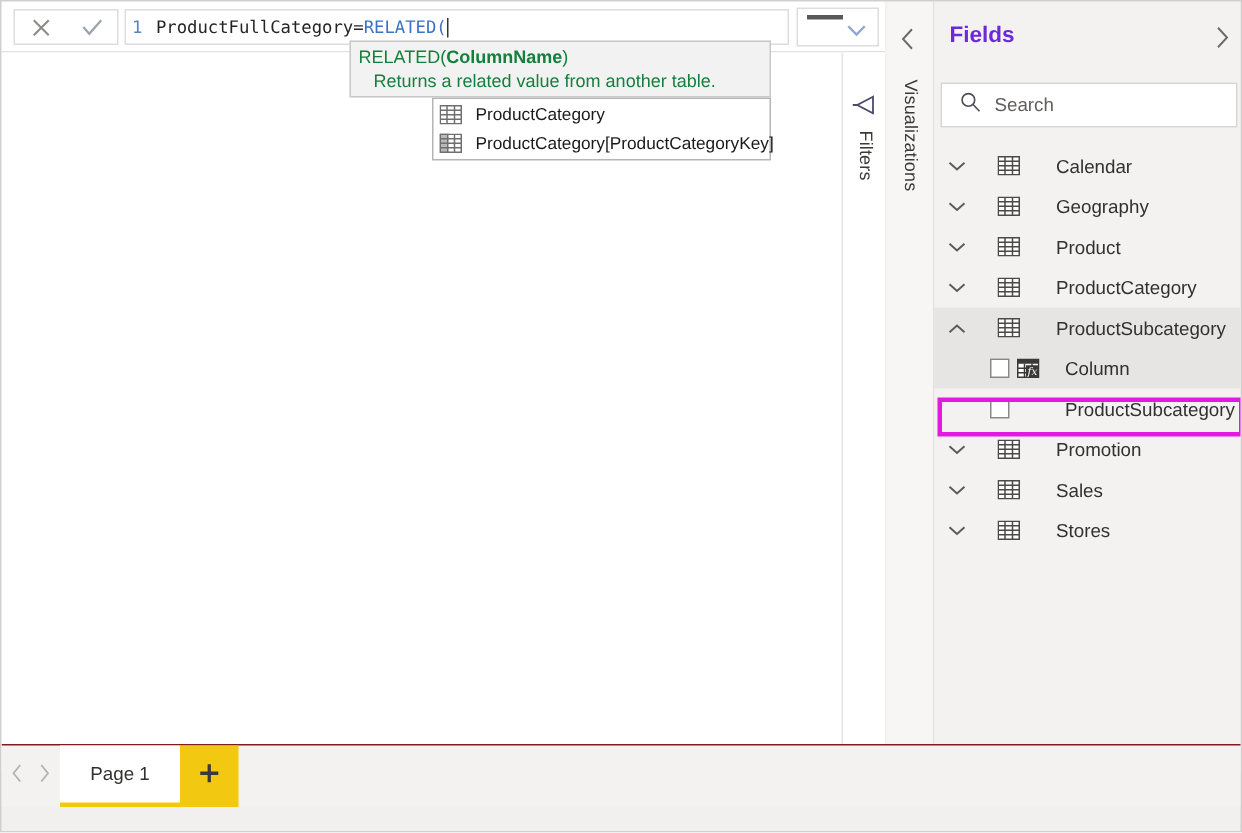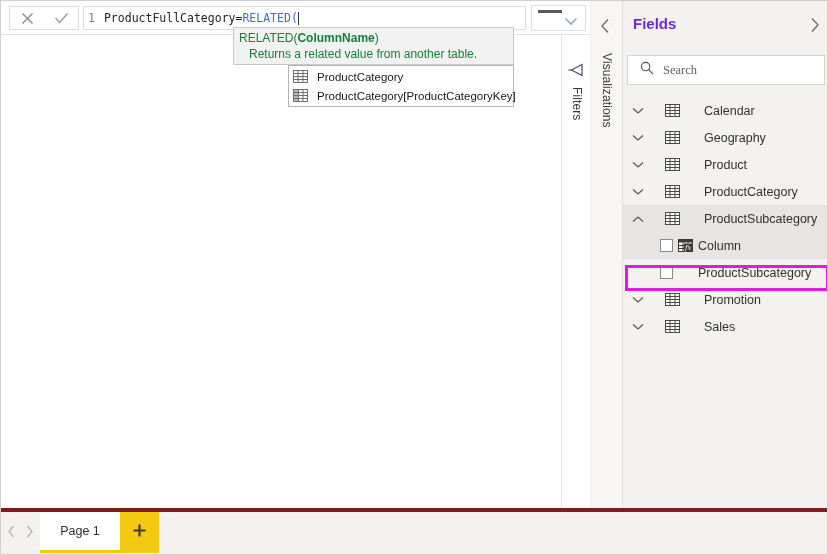--- a/index.html
+++ b/index.html
@@ -210,21 +210,21 @@
     width: 198px; height: 30px;
     background: #ffffff;
     border: 1px solid #d6d5d3;
     display: flex;
     align-items: center;
   }
   #search-icon { margin: 0 7px 0 12px; flex: 0 0 auto; }
   #search-input {
     border: none; outline: none;
     background: transparent;
-    font-family: Liberation Serif, serif;
+    font-family: Liberation Sans, sans-serif;
     font-size: 12.5px;
     color: #323130;
     width: 150px;
   }
   #search-input::placeholder { color: #605e5c; opacity: 1; }
 
   #field-tree {
     position: absolute;
     left: 0; top: 96px;
     width: 206px;
@@ -247,39 +247,39 @@
     color: #323130;
     white-space: nowrap;
   }
   .fld-checkbox {
     width: 13px; height: 13px;
     border: 1px solid #8a8886;
     background: #ffffff;
     flex: 0 0 auto;
     margin-right: 5px;
   }
-  .col-icon-slot { width: 20px; flex: 0 0 auto; display: flex; align-items: center; }
+  .col-icon-slot { width: 32px; flex: 0 0 auto; display: flex; align-items: center; }
 
   
   #annot-box {
     position: absolute;
     left: 624px; top: 264px;
     width: 204px; height: 26px;
     border: 3px solid #e318e3;
     pointer-events: none;
     z-index: 60;
   }
 
   
   #page-bar {
     position: absolute;
-    left: 0; bottom: 4px;
+    left: 0; bottom: 16px;
     width: 828px; height: 42px;
     background: #f3f2f1;
-    border-top: 4px solid #7f1d1d;
+    border-top: 1px solid #7f1d1d;
   }
   #page-nav {
     position: absolute;
     left: 6px; top: 12px;
     display: flex; gap: 9px;
   }
   .nav-arrow { cursor: pointer; }
   #page-tab {
     position: absolute;
     left: 39px; top: 0;
@@ -562,20 +562,38 @@
             <line x1="0.5" y1="3.5" x2="14.5" y2="3.5" stroke="#4b4a48"></line>
               <line x1="0.5" y1="6.5" x2="14.5" y2="6.5" stroke="#4b4a48"></line>
               <line x1="0.5" y1="9.5" x2="14.5" y2="9.5" stroke="#4b4a48"></line>
             <line x1="5" y1="0.5" x2="5" y2="12.5" stroke="#4b4a48"></line>
               <line x1="10" y1="0.5" x2="10" y2="12.5" stroke="#4b4a48"></line>
           </svg>
         </span>
         <span class="tree-label">Sales</span>
       </div>
 
+      <div class="tree-row table">
+        <span class="chev-slot">
+          <svg width="12" height="8" viewBox="0 0 12 8">
+              <path d="M1 1.5 L6 6 L11 1.5" stroke="#5b5a58" stroke-width="1.3" fill="none"></path>
+            </svg>
+        </span>
+        <span class="tbl-icon-slot">
+          <svg width="15" height="13" viewBox="0 0 15 13">
+            <rect x="0.5" y="0.5" width="14" height="12" fill="#fff" stroke="#4b4a48"></rect>
+            <line x1="0.5" y1="3.5" x2="14.5" y2="3.5" stroke="#4b4a48"></line>
+              <line x1="0.5" y1="6.5" x2="14.5" y2="6.5" stroke="#4b4a48"></line>
+              <line x1="0.5" y1="9.5" x2="14.5" y2="9.5" stroke="#4b4a48"></line>
+            <line x1="5" y1="0.5" x2="5" y2="12.5" stroke="#4b4a48"></line>
+              <line x1="10" y1="0.5" x2="10" y2="12.5" stroke="#4b4a48"></line>
+          </svg>
+        </span>
+        <span class="tree-label">Stores</span>
+      </div>
 
     </div>
   </div>
 
   <div id="annot-box"></div>
 
   <div id="page-bar">
     <div id="page-nav">
       <span class="nav-arrow">
         <svg width="9" height="13" viewBox="0 0 9 13">

